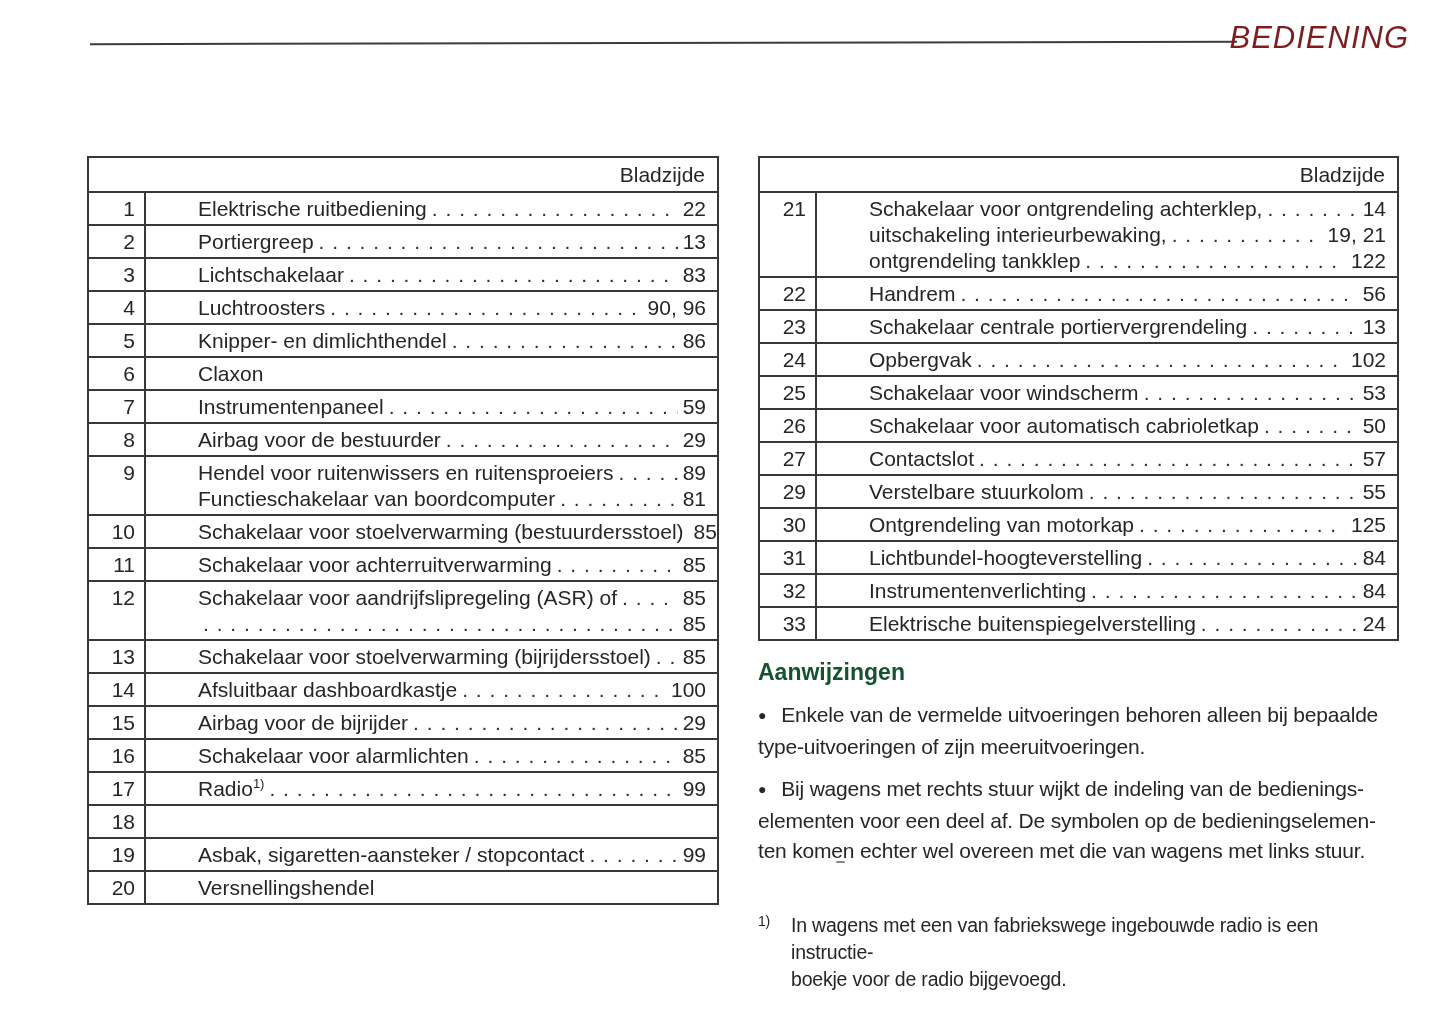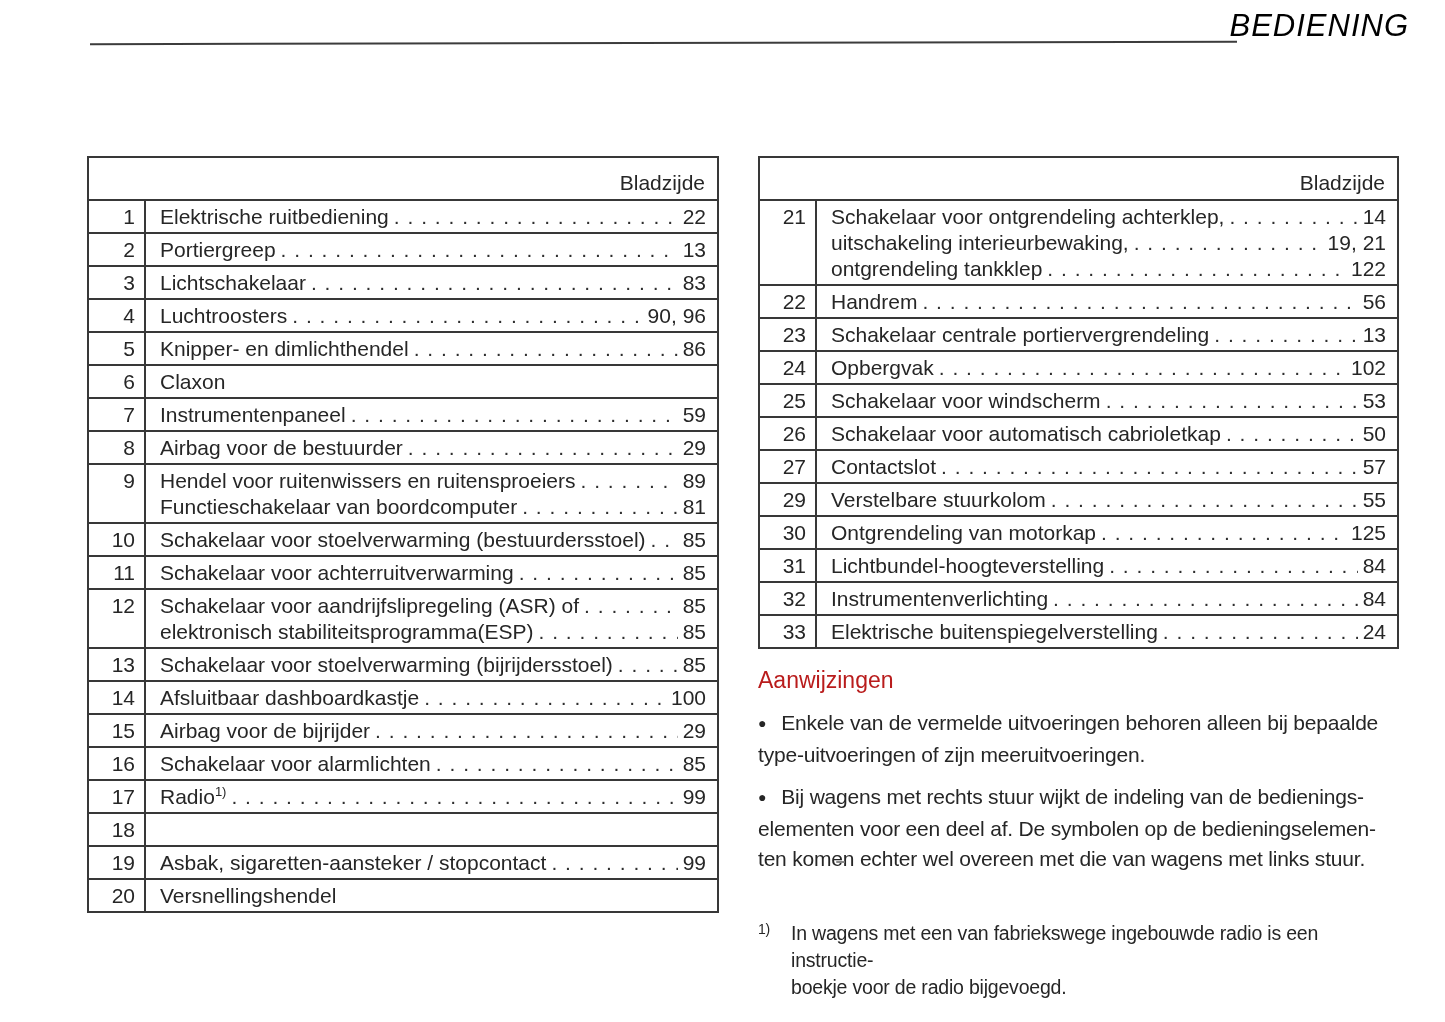--- a/index.html
+++ b/index.html
@@ -1,43 +1,43 @@
 <!DOCTYPE html>
 <html><head>
 <meta charset="utf-8">
 <style>
   html,body{margin:0;padding:0;}
   body{background:#ffffff; font-family:"Liberation Sans", sans-serif; color:#262626;}
   .page{position:relative; width:1445px; height:1022px; background:#ffffff; overflow:hidden;}
 
   
   .hdr-rule{position:absolute; left:90px; top:42px; width:1147px; height:2px; background:#3c3c3c; transform:rotate(-0.12deg);}
-  .hdr-title{position:absolute; right:36px; top:8px; font-style:italic; font-size:31px; letter-spacing:1px; color:#000000;}
+  .hdr-title{position:absolute; right:36px; top:20px; font-style:italic; font-size:31px; letter-spacing:1px; color:#7f1d1d;}
 
   
   .content{position:absolute; top:156px; left:87px; right:46px; display:flex; gap:39px;}
   .col-left{width:632px; flex:none;}
   .col-right{flex:1; min-width:0; position:relative;}
 
   
   .toc-table{border:2px solid #383838; font-size:21px; color:#262626; background:#ffffff;}
-  .thead{text-align:right; padding:12px 12px 4px; line-height:25px;}
+  .thead{text-align:right; padding:4px 12px 4px; line-height:25px;}
   .trow{display:flex; border-top:2px solid #383838;}
   .tnum{width:46px; flex:none; border-right:2px solid #383838; text-align:right; padding:2.5px 9px 2.5px 0; line-height:26px;}
-  .tcontent{flex:1; min-width:0; padding:2.5px 11px 2.5px 14px;}
+  .tcontent{flex:1; min-width:0; padding:2.5px 11px 2.5px 14px;margin-left:38px;}
   .tline{display:flex; align-items:baseline; line-height:26px;}
   .tlabel{white-space:nowrap;}
   .supmark{font-size:13px; line-height:0;}
   .leader{flex:1; min-width:0; overflow:hidden; white-space:nowrap; margin:0 5px; color:#2e2e2e;}
   .leader::after{content:". . . . . . . . . . . . . . . . . . . . . . . . . . . . . . . . . . . . . . . . . . . . . . . . . . . . . . . . . . . . . . . . . . . . . . . . . . . . . . . ."; word-spacing:2px;}
   .tpage{white-space:nowrap;}
 
   
   .notes{margin-top:18px;}
-  .notes-heading{font-weight:normal; font-size:23px; margin:0 0 14px 0; color:#b91c1c;}
+  .notes-heading{font-weight:bold; font-size:23px; margin:0 0 14px 0; color:#14532d;}
   .bullet{font-size:21px; line-height:30px; letter-spacing:-0.2px; margin:0 0 12px 0;}
   .bdot{font-size:14px; margin-right:15px; position:relative; top:-2px;}
   .footnote{position:relative; margin-top:46px; padding-left:33px; font-size:19.5px; line-height:27px; letter-spacing:-0.2px;}
   .fn-marker{position:absolute; left:0; top:-4px; font-size:14px;}
   .artifact-dash{position:absolute; left:78px; top:705px; width:9px; height:2px; background:#8a8a8a; border-radius:1px;}
 </style>
 </head>
 <body>
 
 <div class="page">
@@ -165,21 +165,20 @@
           </div>
           <div class="trow">
             <div class="tnum">12</div>
             <div class="tcontent">
               <div class="tline">
                 <span class="tlabel">Schakelaar voor aandrijfslipregeling (ASR) of</span>
                 <span class="leader"></span>
                 <span class="tpage">85</span>
               </div>
               <div class="tline">
-                <span class="tlabel">elektronisch stabiliteitsprogramma(ESP)</span>
                 <span class="leader"></span>
                 <span class="tpage">85</span>
               </div>
             </div>
           </div>
           <div class="trow">
             <div class="tnum">13</div>
             <div class="tcontent">
               <div class="tline">
                 <span class="tlabel">Schakelaar voor stoelverwarming (bijrijdersstoel)</span>

